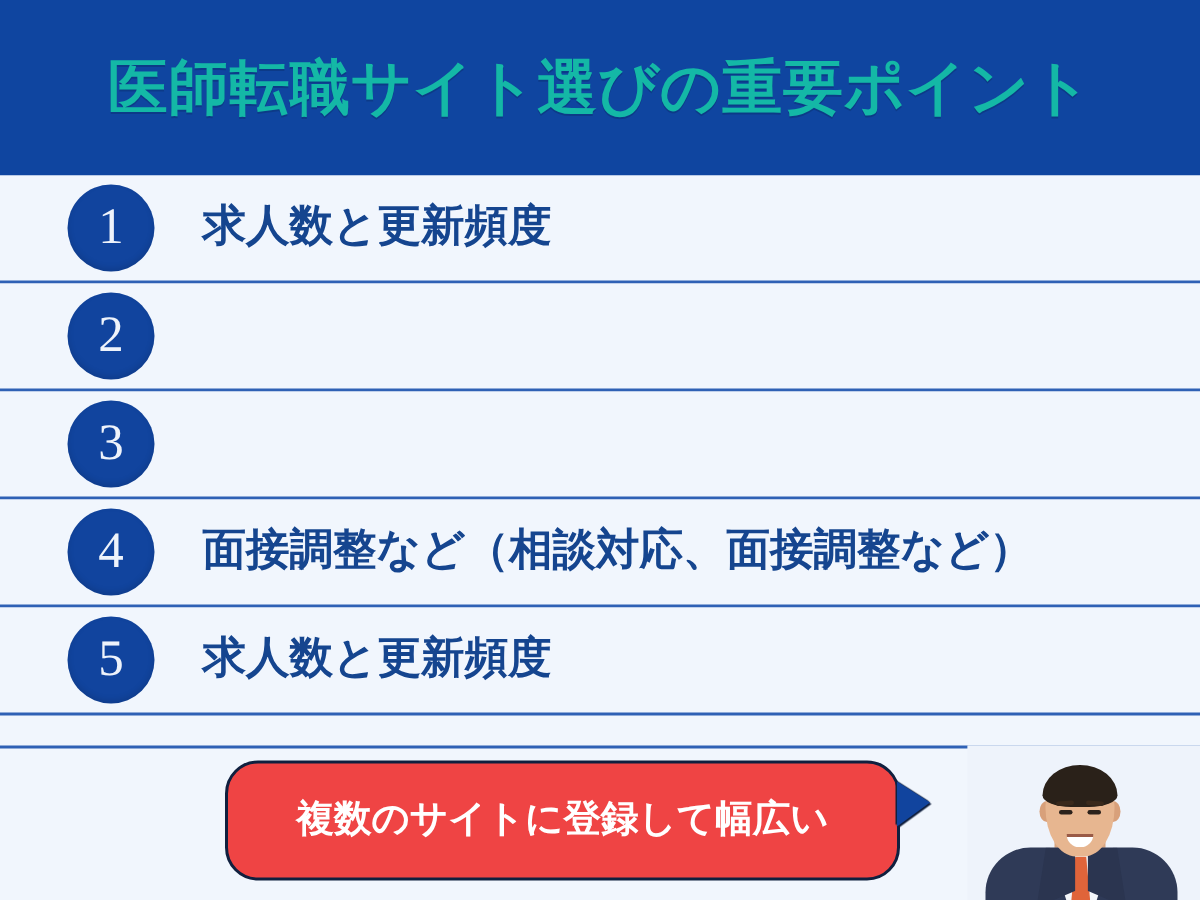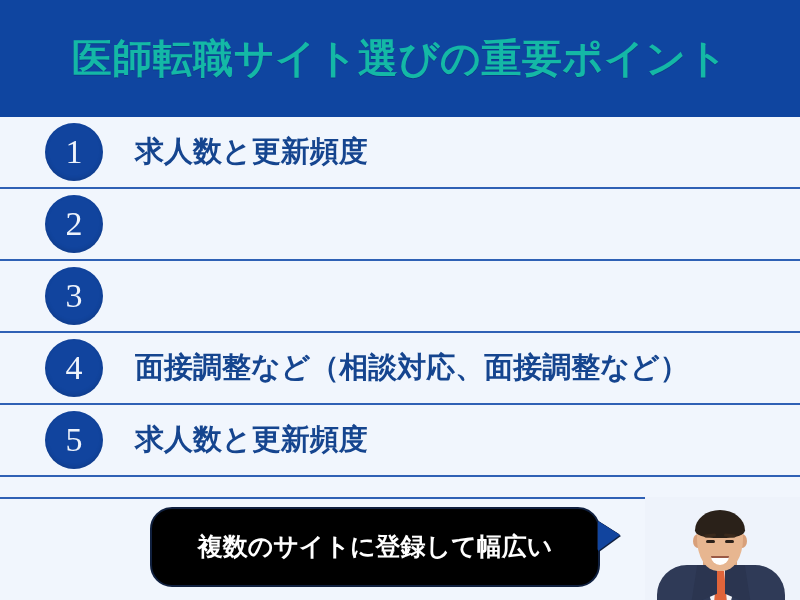--- a/index.html
+++ b/index.html
@@ -95,21 +95,21 @@
     width: 800px;
     height: 103px;
     background: #f1f6fd;
   }
   .bubble {
     position: absolute;
     left: 150px;
     top: 10px;
     width: 450px;
     height: 80px;
-    background: #000000;
+    background: #ef4444;
     border: 2px solid #10203f;
     border-radius: 22px;
     box-sizing: border-box;
     display: flex;
     flex-direction: column;
     align-items: center;
     justify-content: center;
   }
   .bubble-line {
     color: #ffffff;

